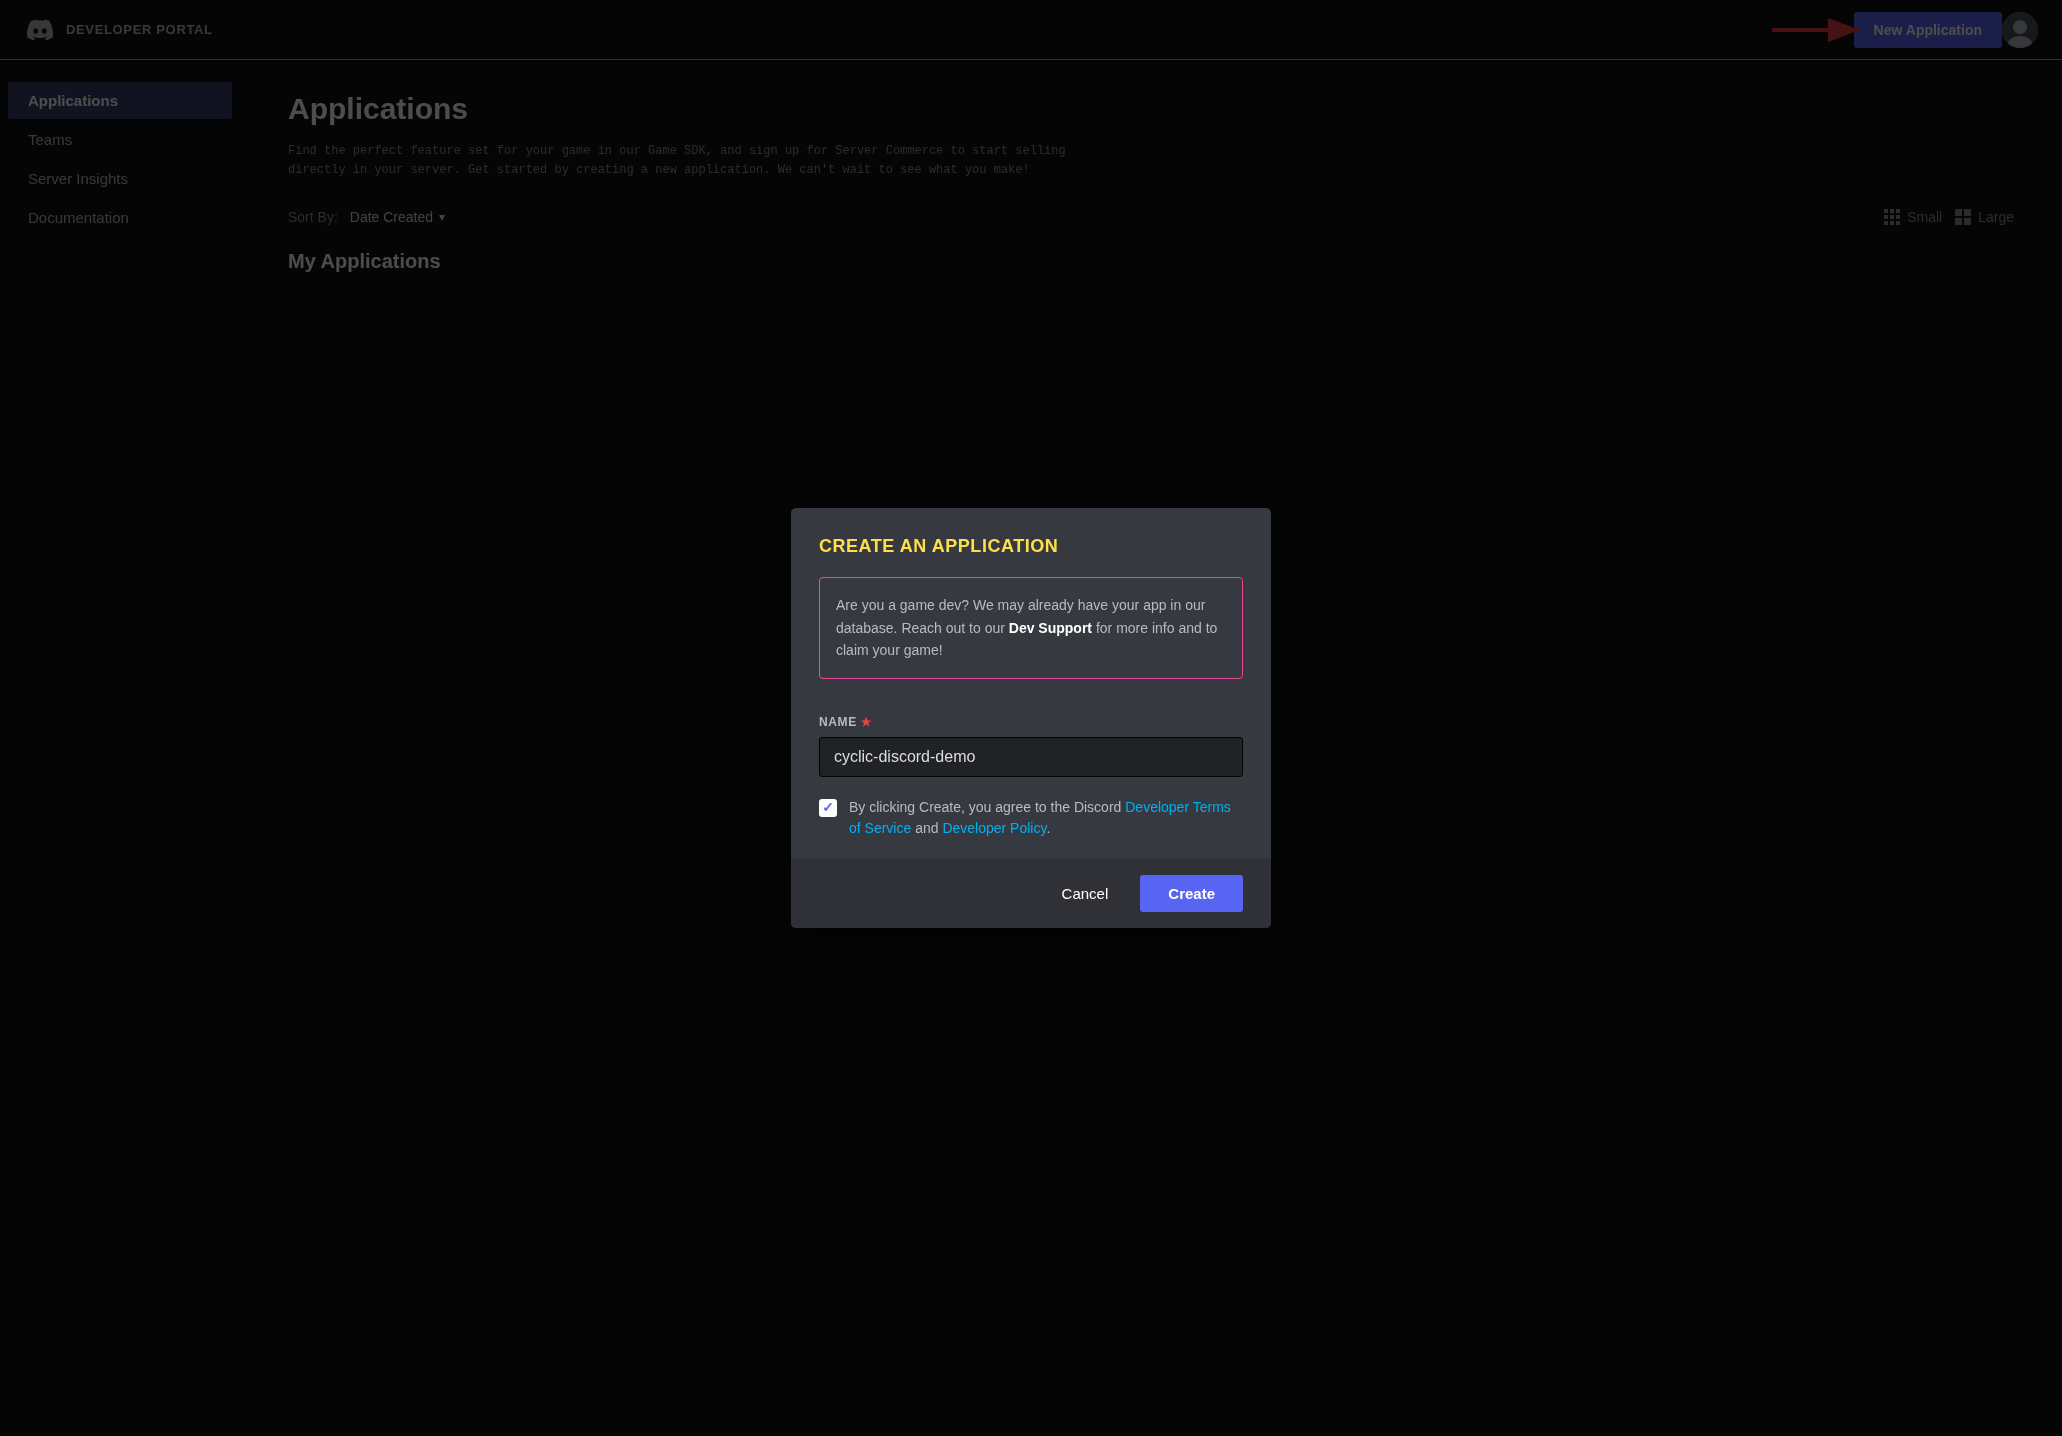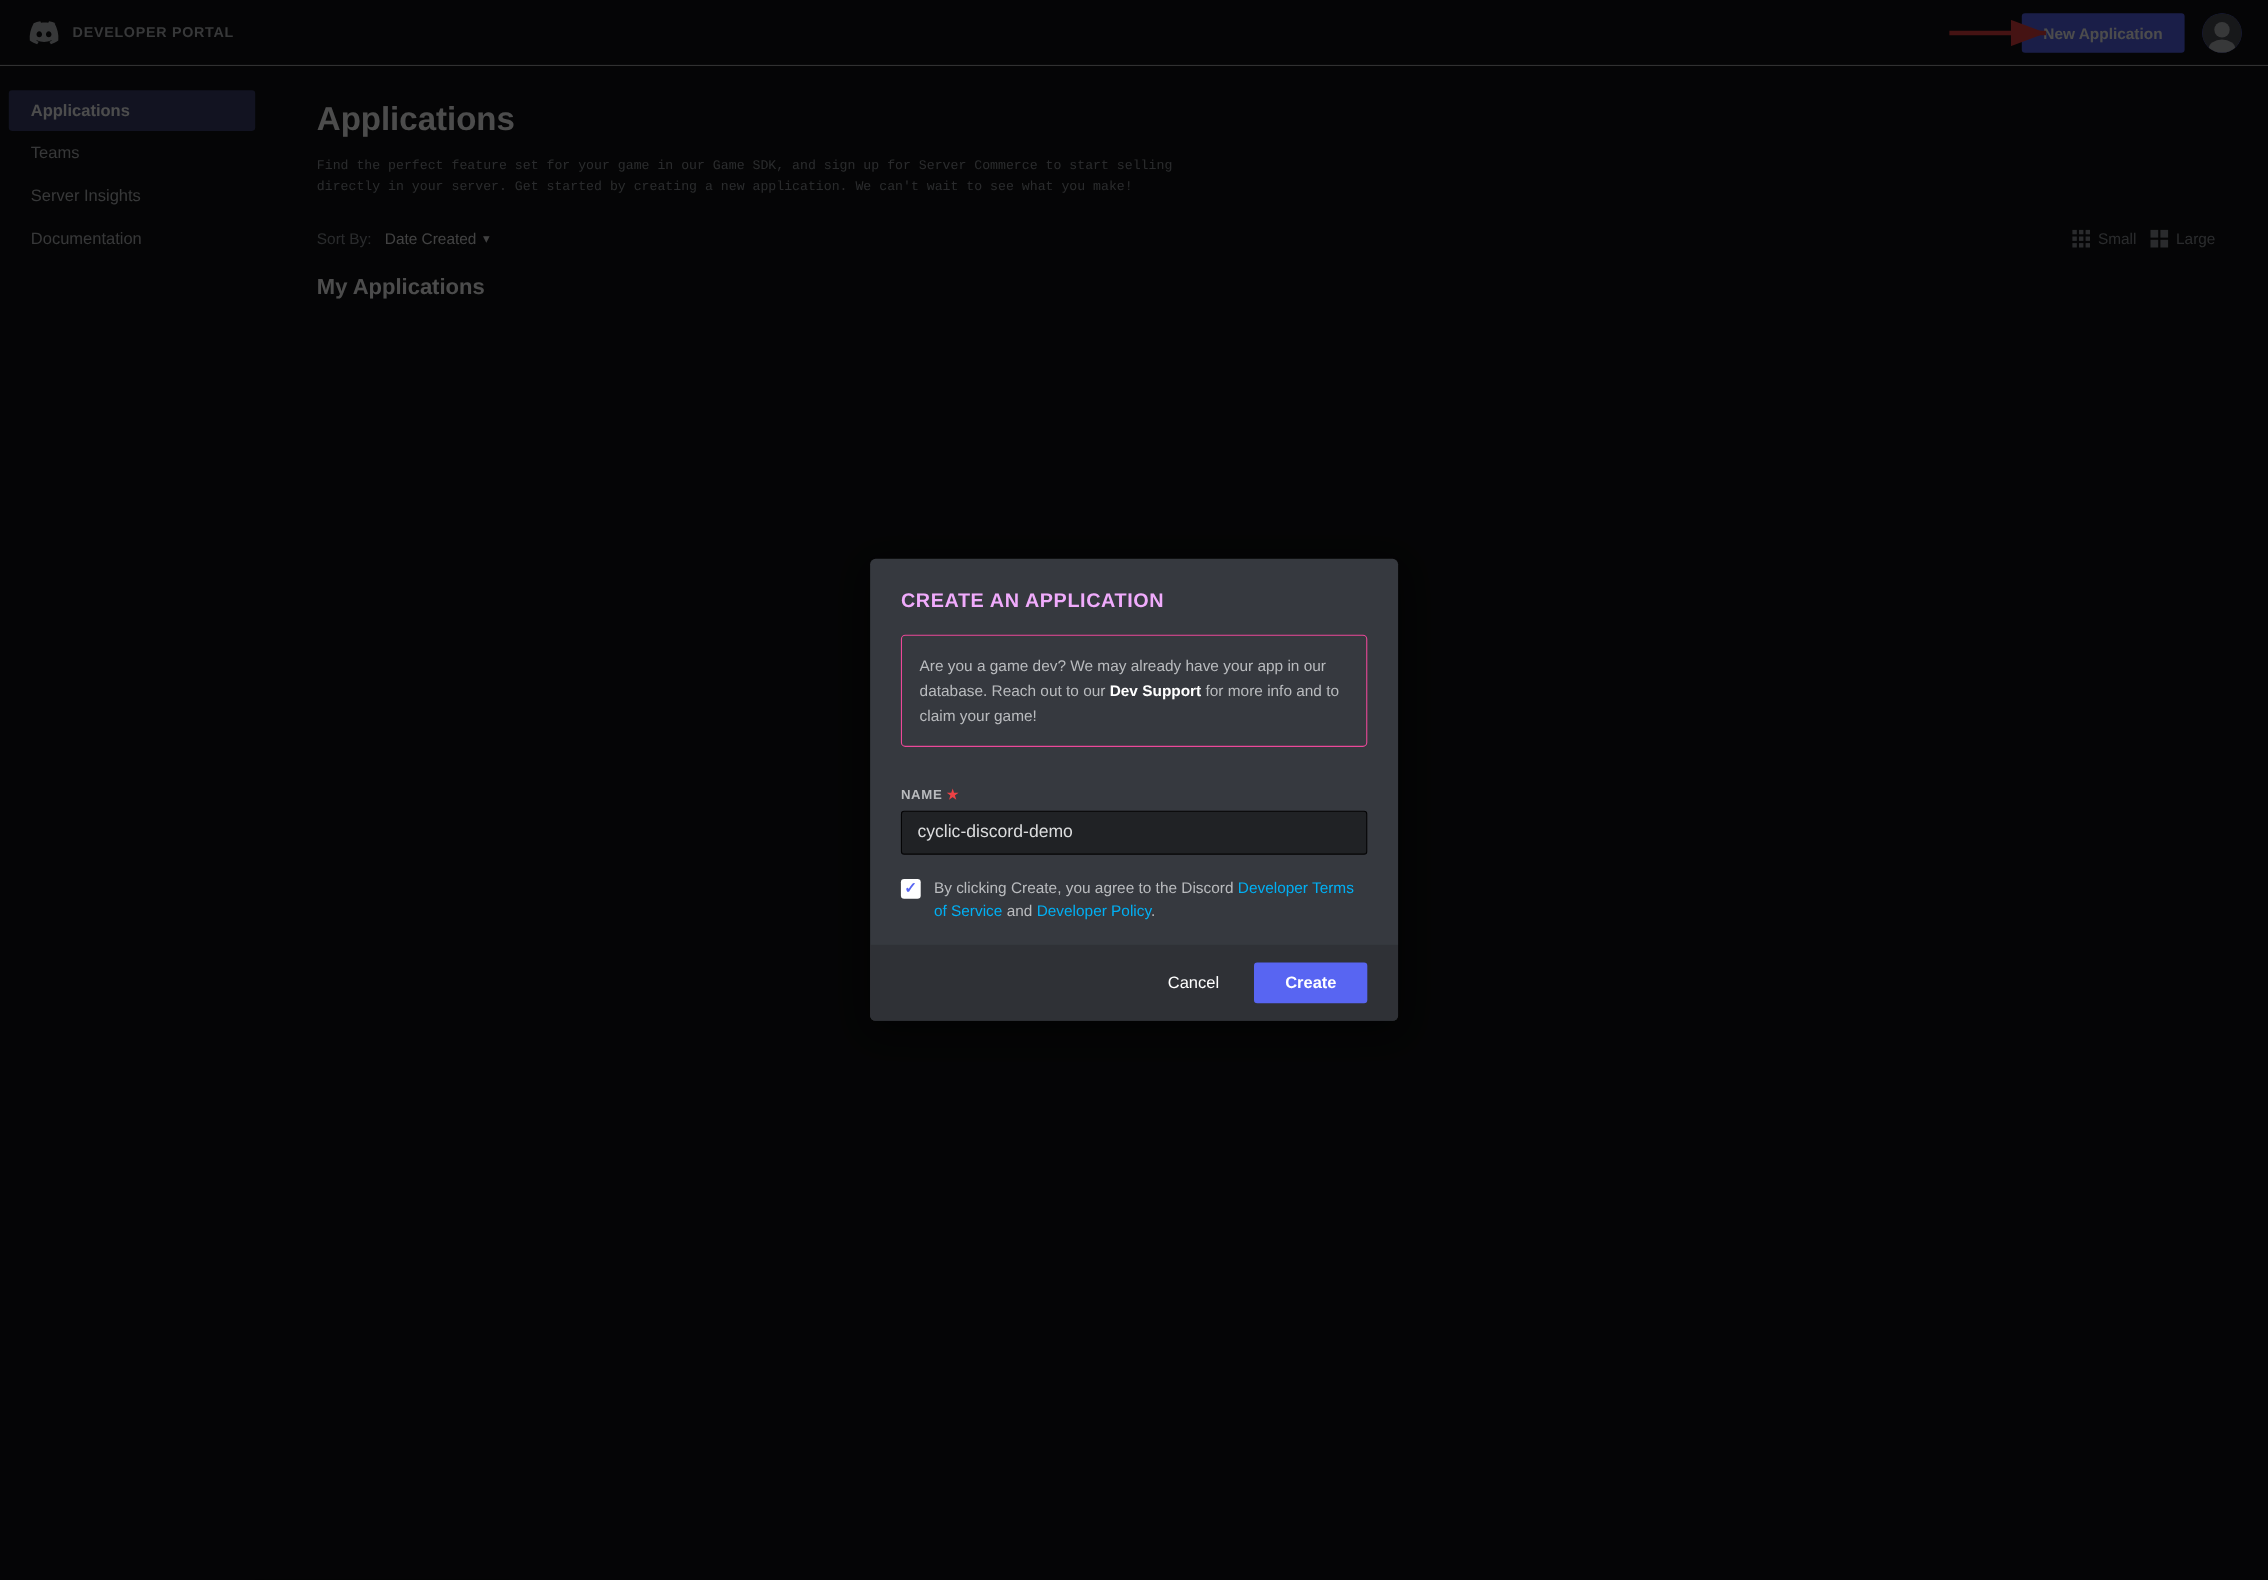--- a/index.html
+++ b/index.html
@@ -34,21 +34,20 @@
     .topbar-title {
       color: #b9bbbe;
       font-size: 13px;
       font-weight: 700;
       letter-spacing: 0.05em;
       text-transform: uppercase;
     }
     .topbar-right {
       display: flex;
       align-items: center;
-      gap: 16px;
     }
     .new-app-btn {
       background: #5865f2;
       color: #fff;
       border: none;
       border-radius: 3px;
       padding: 10px 20px;
       font-size: 14px;
       font-weight: 600;
       cursor: pointer;
@@ -178,21 +177,21 @@
       width: 480px;
       overflow: hidden;
       box-shadow: 0 8px 32px rgba(0,0,0,0.5);
     }
     .modal-body {
       padding: 28px 28px 20px 28px;
     }
     .modal-title {
       font-size: 18px;
       font-weight: 700;
-      color: #f0abfc;
+      color: #fde047;
       text-transform: uppercase;
       letter-spacing: 0.03em;
       margin-bottom: 20px;
     }
     .info-box {
       border: 1px solid #ec4899;
       border-radius: 4px;
       padding: 16px;
       margin-bottom: 36px;
       font-size: 14px;

